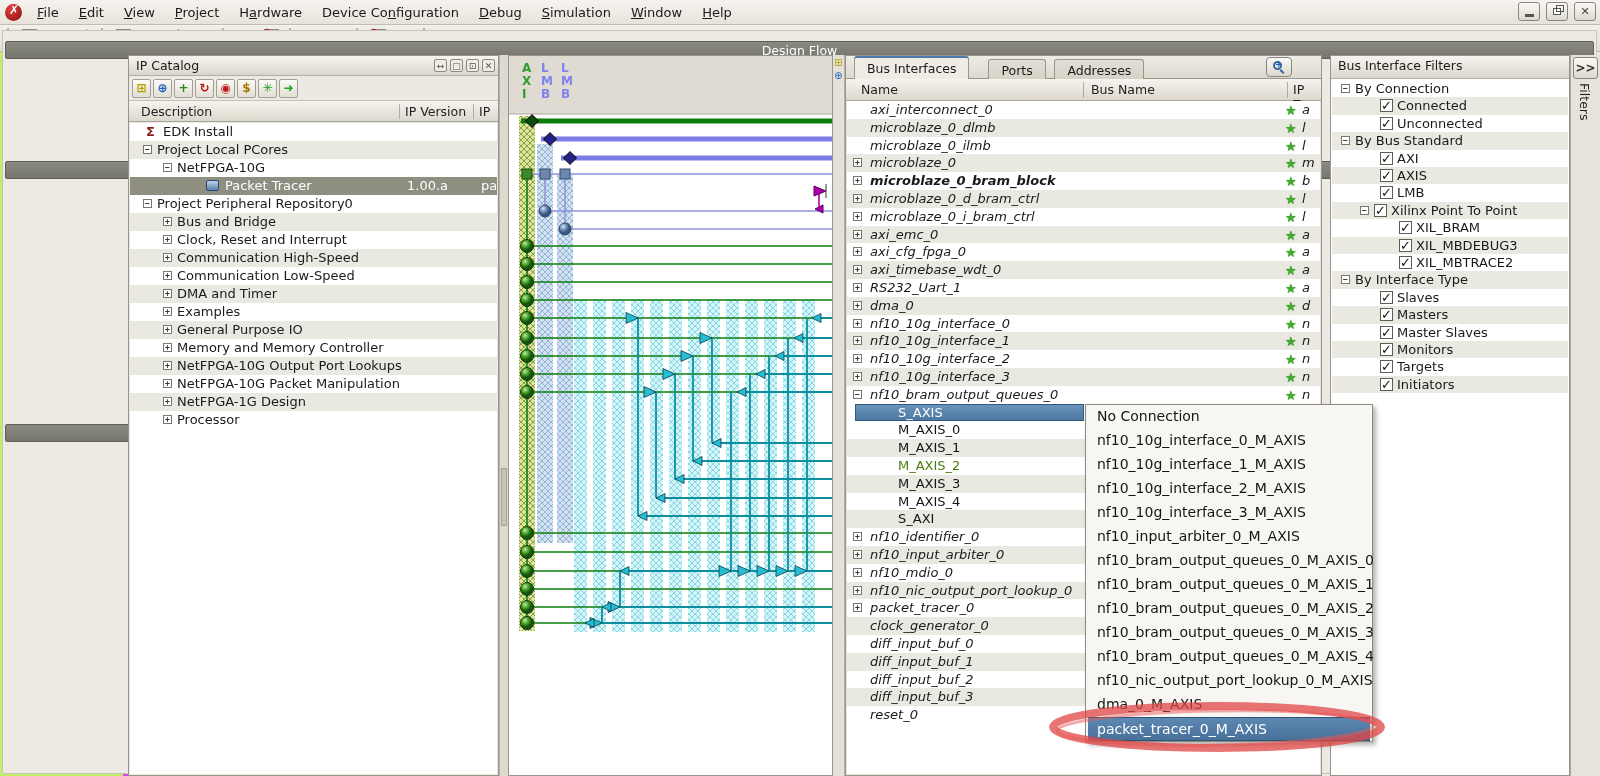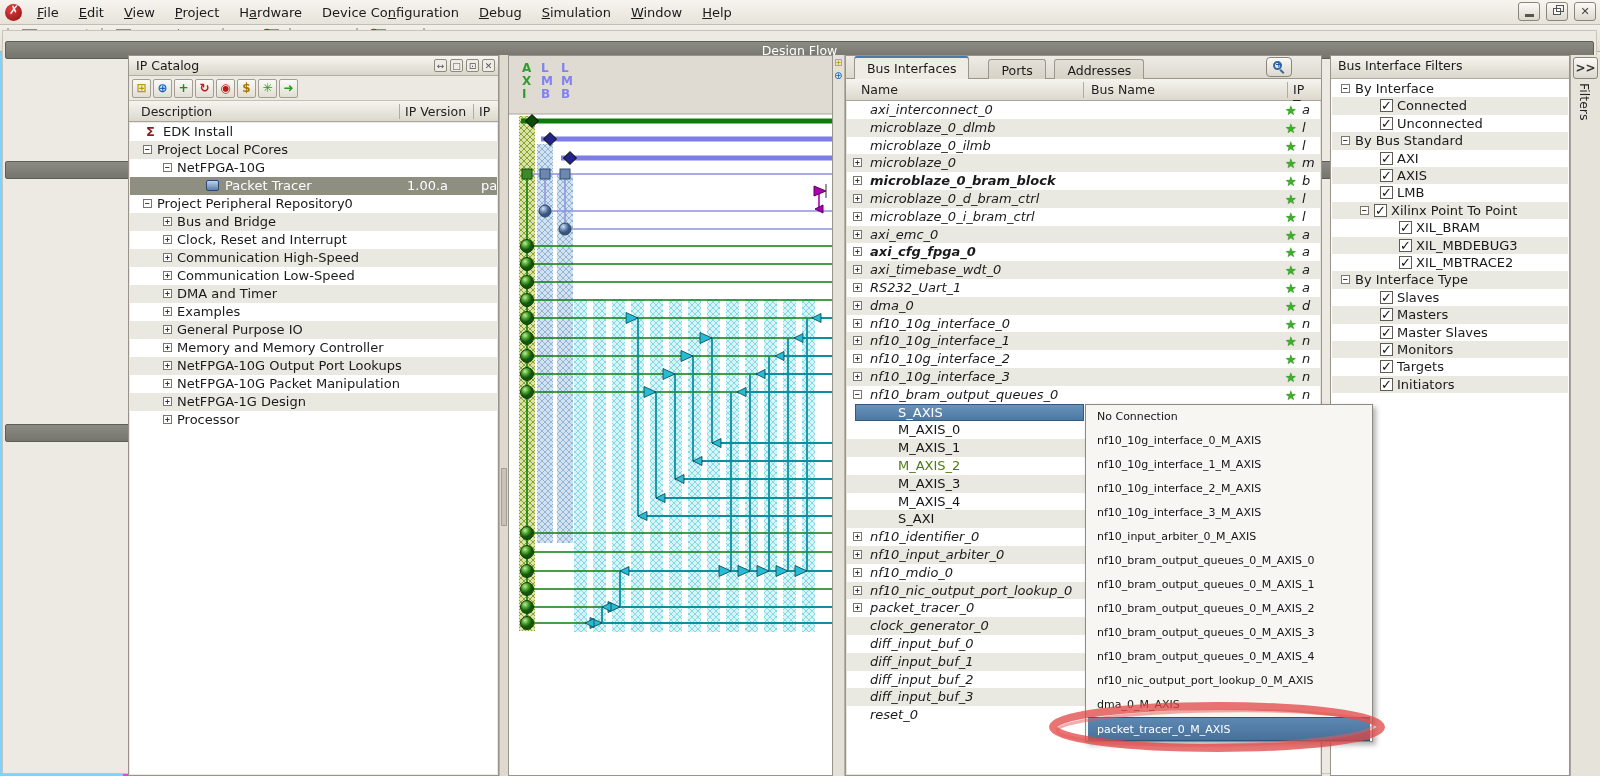--- a/index.html
+++ b/index.html
@@ -17,21 +17,21 @@
   #winbtns { position:absolute; right:4px; top:2px; display:flex; gap:6px; }
   .wbtn { width:22px; height:19px; border:1px solid #8a867c; border-radius:3px;
           background:linear-gradient(#fbfaf7,#dcd8cd); display:flex; align-items:center; justify-content:center;
           font-size:11px; color:#444; position:relative; }
   #toolbar { left:0; top:25px; width:1600px; height:27px; background:linear-gradient(#f2f0ea,#e3dfd5);
              border-bottom:1px solid #b5b1a7; display:flex; align-items:center; padding-left:4px; }
   .tsep { width:7px; height:20px; margin:0 3px; border-left:2px dotted #b8b4a9; }
   .tbtn { width:23px; height:23px; margin:0 2px; position:relative; display:inline-block; }
 
   
-  #navigator { left:0; top:52px; width:128px; height:724px; background:#7dd3fc; border-right:5px solid #d946ef; }
+  #navigator { left:0; top:52px; width:128px; height:724px; background:#bef264; border-right:5px solid #d946ef; }
   #nav-title { height:26px; display:flex; align-items:center; justify-content:center; gap:14px; font-size:13px; }
   #nav-body { position:absolute; left:2px; top:30px; right:3px; bottom:2px; background:#edeae3;
               border:1px solid #c8c4ba; }
   .nav-hdr { position:absolute; left:2px; right:2px; height:18px; background:linear-gradient(#8b8b84,#75756e);
              color:#fff; font-size:12.5px; display:flex; align-items:center; justify-content:center;
              border:1px solid #5e5e58; border-radius:2px; }
   .nav-lbl { position:absolute; width:100%; text-align:center; font-size:12.5px; color:#111; }
   .nav-ico { position:absolute; left:50%; transform:translateX(-50%); }
 
   
@@ -73,21 +73,21 @@
          font-size:12.5px; padding:3px 12px 0 12px; height:20px; top:3px; border-radius:3px 3px 0 0; }
   .tab.active { background:#efece6; border-top:2px solid #4d7aa8; height:23px; top:0; z-index:2; }
   #bus-rows { position:absolute; left:1px; right:1px; top:45px; bottom:1px; background:#fff; overflow:hidden; }
   .sel-blue { position:absolute; top:0; bottom:0; background:linear-gradient(#6a93ba,#4c78a2);
               border:1px solid #32597e; color:#fff; }
   .typeclip { position:absolute; overflow:hidden; width:17px; font-style:italic; }
 
   
   #dropdown { position:absolute; left:1085px; top:404px; width:288px; background:#f7f6f2;
               border:1px solid #8d8a80; box-shadow:3px 3px 5px rgba(0,0,0,.3); z-index:40; }
-  .dd-item { height:24px; line-height:23px; padding-left:11px; font-size:11px; color:#151515; }
+  .dd-item { height:24px; line-height:23px; padding-left:11px; font-size:14px; color:#151515; }
   .dd-item.sel { background:linear-gradient(#5d88b1,#48719a); border-top:1px solid #2d5478;
                  border-bottom:1px solid #2d5478; color:#fff; margin:0 2px; padding-left:9px; }
 
   
   #filters { left:1330px; top:55px; width:240px; height:721px; border:1px solid #98948b; background:#fff; }
   #filter-rows { position:absolute; left:1px; right:1px; top:24px; bottom:1px; background:#fff; overflow:hidden; }
   #righttab { left:1570px; top:55px; width:30px; height:721px; background:#e6e3da; border-left:1px solid #aaa69b; }
   #expand-btn { position:absolute; left:2px; top:2px; width:25px; height:22px; border:1px solid #8a867c;
                 border-radius:3px; background:linear-gradient(#fbfaf7,#dcd8cd); font-size:12px; font-weight:bold;
                 color:#333; display:flex; align-items:center; justify-content:center; }
@@ -572,21 +572,21 @@
           <span class="typeclip" style="left: 455px;">l</span>
         </div>
         <div class="row stripe" style="top: 124.6px; height: 17.8px; line-height: 17.8px;">
           <span class="exp" style="left: 6px;">+</span>
           <span class="ital" style="position: absolute; left: 23px;">axi_emc_0</span>
           <span class="star" style="left: 438px;">★</span>
           <span class="typeclip" style="left: 455px;">a</span>
         </div>
         <div class="row" style="top: 142.4px; height: 17.8px; line-height: 17.8px;">
           <span class="exp" style="left: 6px;">+</span>
-          <span class="ital" style="position: absolute; left: 23px; font-weight: bold;">axi_cfg_fpga_0</span>
+          <span class="ital" style="position: absolute; left: 23px;">axi_cfg_fpga_0</span>
           <span class="star" style="left: 438px;">★</span>
           <span class="typeclip" style="left: 455px;">a</span>
         </div>
         <div class="row stripe" style="top: 160.2px; height: 17.8px; line-height: 17.8px;">
           <span class="exp" style="left: 6px;">+</span>
           <span class="ital" style="position: absolute; left: 23px;">axi_timebase_wdt_0</span>
           <span class="star" style="left: 438px;">★</span>
           <span class="typeclip" style="left: 455px;">a</span>
         </div>
         <div class="row" style="top: 178px; height: 17.8px; line-height: 17.8px;">
@@ -722,21 +722,21 @@
       <div class="dd-item sel">packet_tracer_0_M_AXIS</div>
     </div>
 
   <div id="filters" class="abs">
     <div class="ttlbar" style="height:23px">
       <span>Bus Interface Filters</span>
     </div>
     <div id="filter-rows">
         <div class="row" style="top: 0px; height: 17.4px; line-height: 17.4px;">
           <span class="exp" style="left: 9px;">−</span>
-          <span style="position: absolute; left: 23px;">By Interface</span>
+          <span style="position: absolute; left: 23px;">By Connection</span>
         </div>
         <div class="row stripe" style="top: 17.4px; height: 17.4px; line-height: 17.4px;">
           <span class="cb" style="left: 48px;">
             <span>✓</span>
           </span>
           <span style="position: absolute; left: 65px;">Connected</span>
         </div>
         <div class="row" style="top: 34.8px; height: 17.4px; line-height: 17.4px;">
           <span class="cb" style="left: 48px;">
             <span>✓</span>

